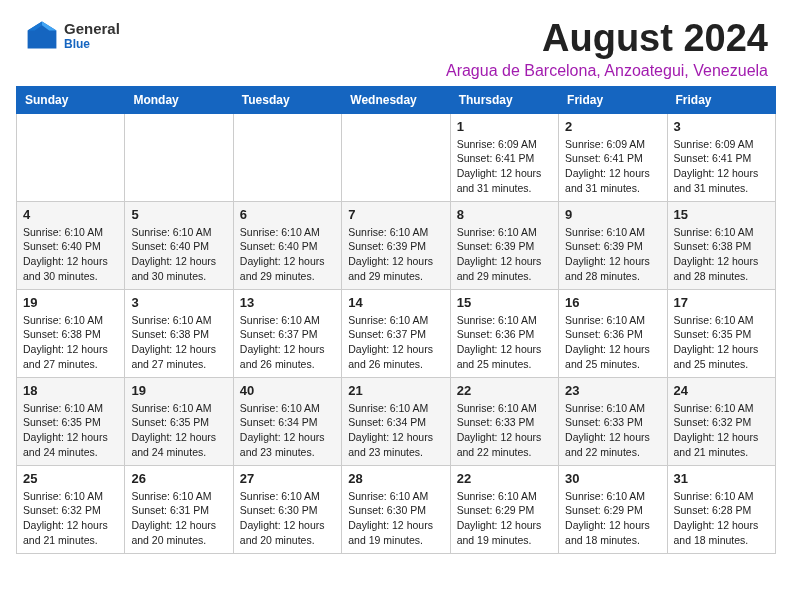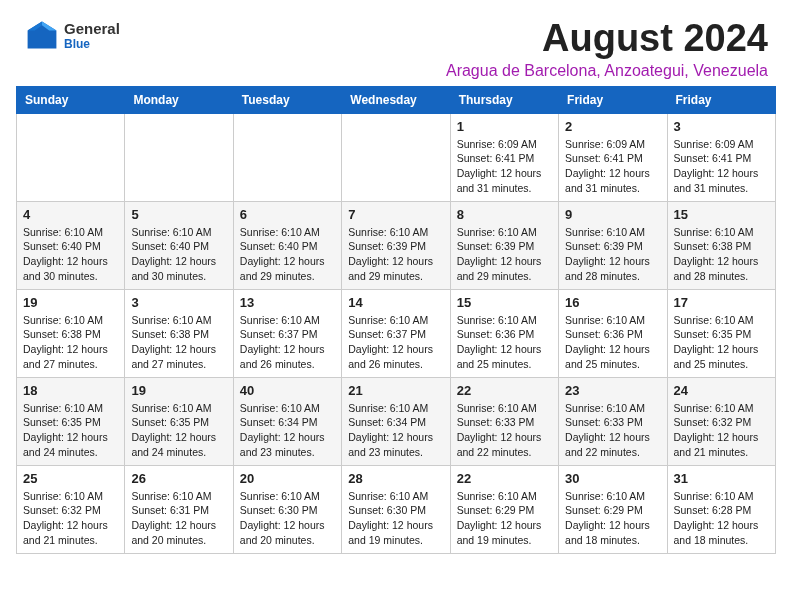--- a/index.html
+++ b/index.html
@@ -321,21 +321,21 @@
 and 21 minutes.</div>
           </td>
           <td>
             <span class="day-number">26</span>
             <div class="cell-info" style="white-space: pre-line;">Sunrise: 6:10 AM
 Sunset: 6:31 PM
 Daylight: 12 hours
 and 20 minutes.</div>
           </td>
           <td>
-            <span class="day-number">20</span>
+            <span class="day-number">27</span>
             <div class="cell-info" style="white-space: pre-line;">Sunrise: 6:10 AM
 Sunset: 6:30 PM
 Daylight: 12 hours
 and 20 minutes.</div>
           </td>
           <td>
             <span class="day-number">28</span>
             <div class="cell-info" style="white-space: pre-line;">Sunrise: 6:10 AM
 Sunset: 6:30 PM
 Daylight: 12 hours

